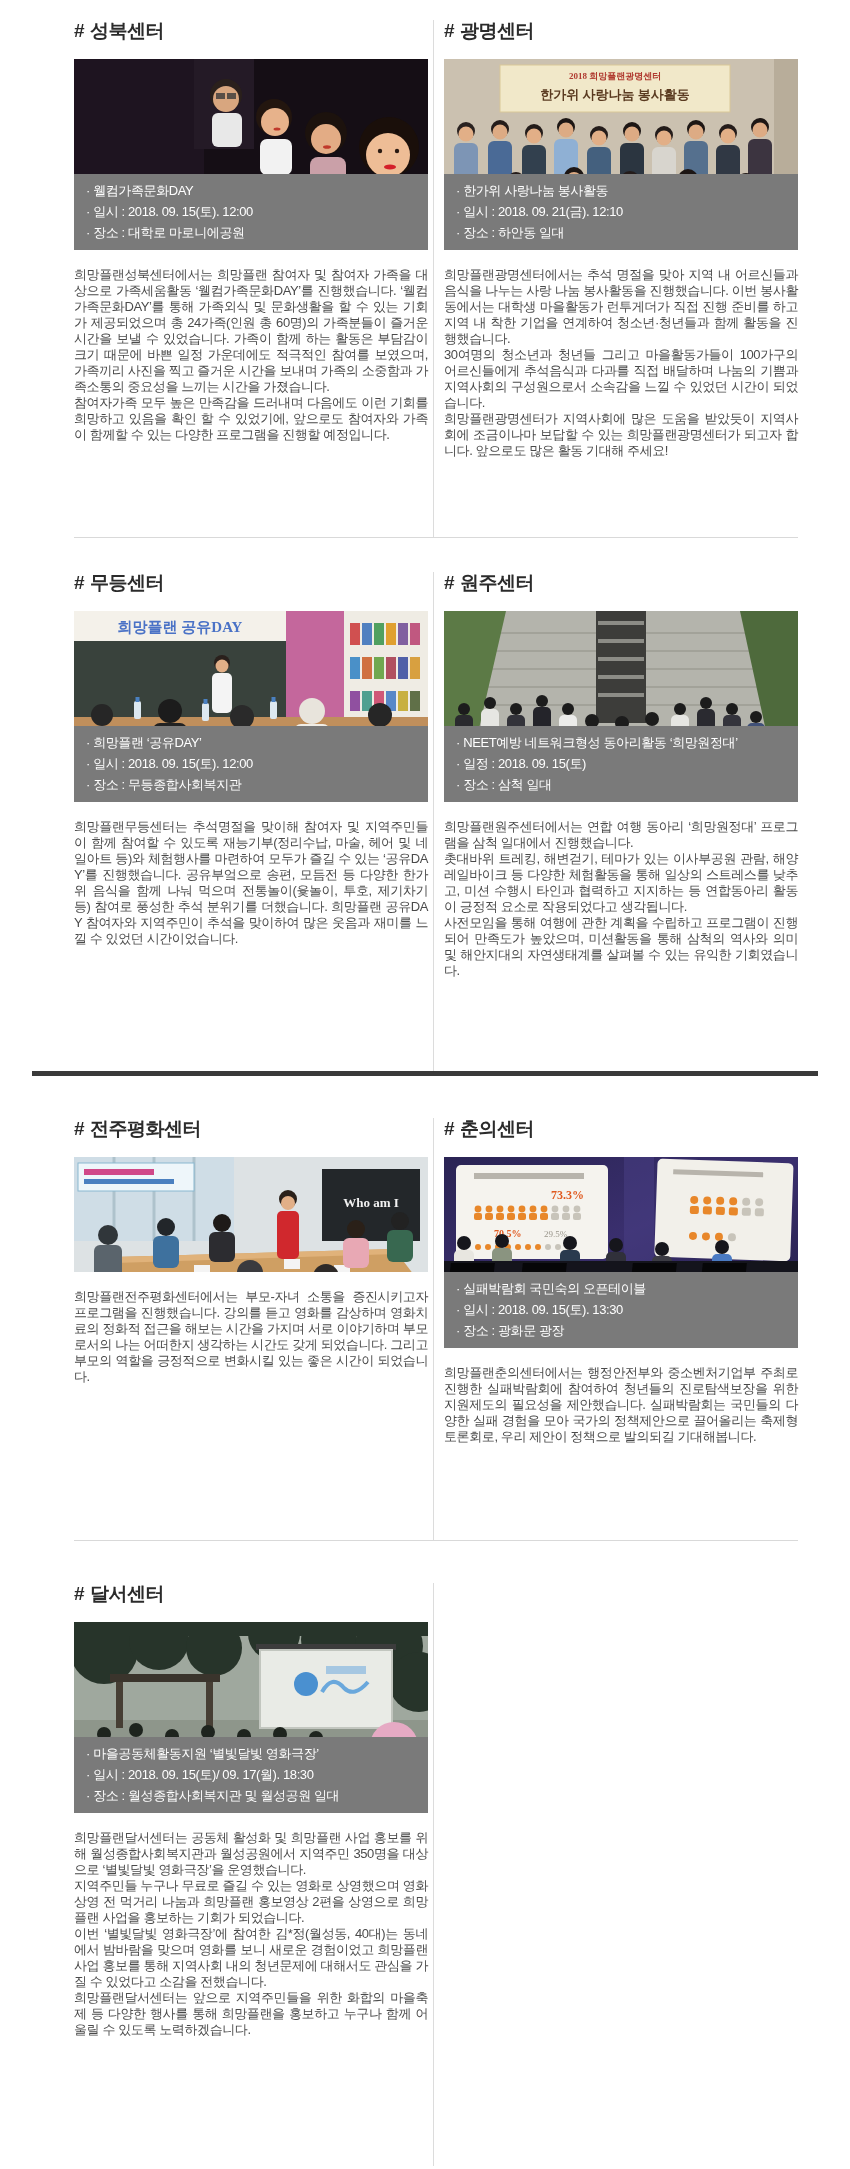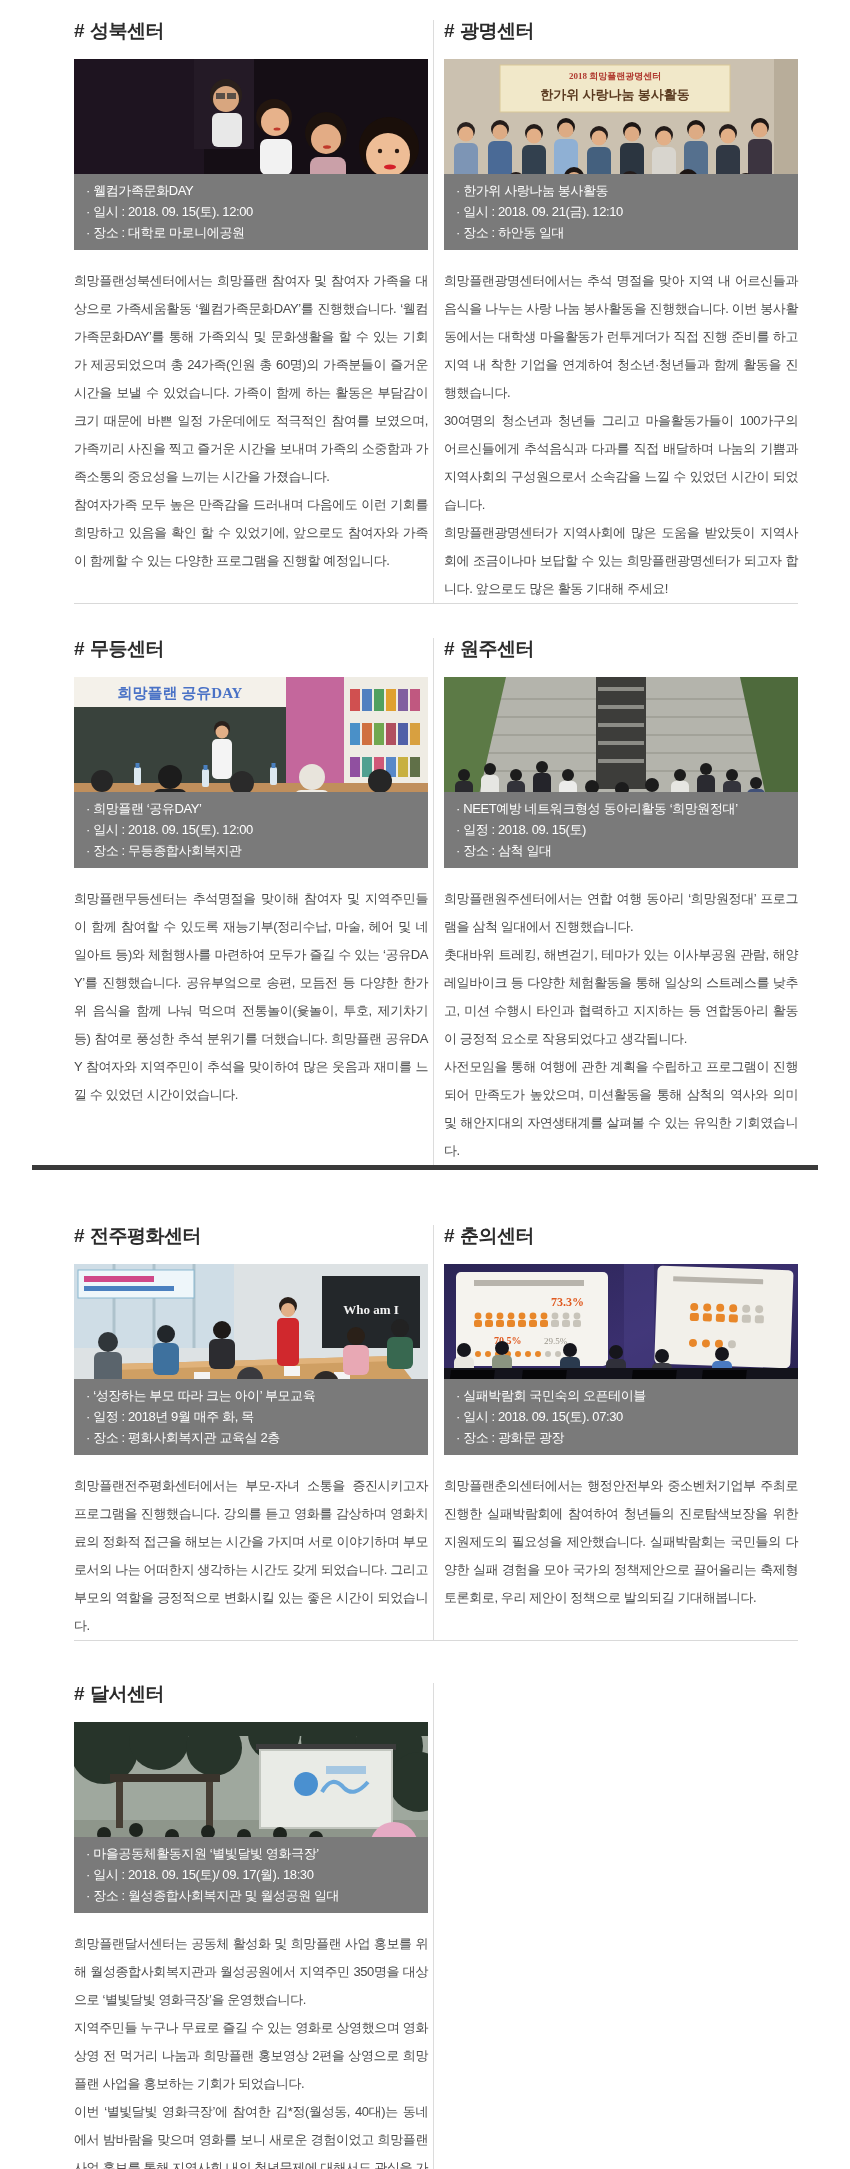--- a/index.html
+++ b/index.html
@@ -1,33 +1,33 @@
 <!DOCTYPE html>
 <html><head>
 <meta charset="utf-8">
 <style>
   html,body{margin:0;padding:0;background:#ffffff;}
   body{width:850px;font-family:"Liberation Sans","DejaVu Sans",sans-serif;color:#4a4a4a;}
   .row{display:flex;align-items:flex-start;padding:0 52px 0 74px;box-sizing:border-box;}
   .row-1{min-height:537px;padding-top:20px;}
   .row-2{min-height:533px;padding-top:34px;}
-  .row-3{min-height:464px;padding-top:55px;}
+  .row-3{min-height:464px;padding-top:42px;}
   .row-4{min-height:625px;padding-top:42px;}
   .col{width:354px;flex:0 0 354px;}
   .col-div{flex:0 0 1px;width:1px;align-self:stretch;background:#dcdcdc;margin:0 10px 0 5px;}
   .hr-light{border:0;border-top:1px solid #d9d9d9;margin:0 52px 0 74px;}
   .hr-dark{border:0;height:5px;background:#3a3a3a;margin:0 32px;}
   .sec-title{margin:0 0 16px 0;font-size:19px;line-height:1.2;font-weight:bold;color:#2b2b2b;letter-spacing:-0.5px;}
   .sec-title .hash{font-weight:bold;margin-right:6px;}
   .card{margin:0;}
   .photo{width:354px;height:115px;display:block;overflow:hidden;background:#fde047;font-family:Liberation Serif, serif;}
   .photo svg{display:block;width:354px;height:157px;}
   .caption{background:#7a7a7a;color:#ffffff;padding:6px 12px 7px 12px;font-size:13px;line-height:1.62;letter-spacing:-0.4px;}
   .cap-line{white-space:nowrap;overflow:hidden;}
-  .body-text{margin-top:17px;font-size:13px;line-height:28px;color:#4a4a4a;text-align:justify;word-break:break-all;letter-spacing:-0.4px;}
+  .body-text{margin-top:17px;font-size:13px;line-height:16px;color:#4a4a4a;text-align:justify;word-break:break-all;letter-spacing:-0.4px;}
   .body-text p{margin:0;}
 </style>
 </head>
 <body>
 
 <div class="row row-1">
 
   <section class="col">
     <h2 class="sec-title"><span class="hash">#</span><span>성북센터</span></h2>
     <figure class="card">
@@ -334,25 +334,20 @@
               <rect x="269" y="81" width="26" height="30" rx="6" fill="#e8a8b4"></rect>
             <circle cx="326" cy="64" r="9" fill="#222"></circle>
               <rect x="313" y="73" width="26" height="32" rx="6" fill="#386850"></rect>
             <circle cx="176" cy="116" r="13" fill="#3a3a3e"></circle>
               <rect x="157" y="129" width="38" height="28" rx="7" fill="#78787e"></rect>
             <circle cx="252" cy="120" r="13" fill="#2e2a28"></circle>
               <rect x="233" y="133" width="38" height="24" rx="7" fill="#e88898"></rect>
           </g>
         </svg>
       </div>
-      <figcaption class="caption">
-        <div class="cap-line">· ‘성장하는 부모 따라 크는 아이’ 부모교육</div>
-        <div class="cap-line">· 일정 : 2018년 9월 매주 화, 목</div>
-        <div class="cap-line">· 장소 : 평화사회복지관 교육실 2층</div>
-      </figcaption>
     </figure>
     <div class="body-text">
       <p>희망플랜전주평화센터에서는 부모-자녀 소통을 증진시키고자 프로그램을 진행했습니다. 강의를 듣고 영화를 감상하며 영화치료의 정화적 접근을 해보는 시간을 가지며 서로 이야기하며 부모로서의 나는 어떠한지 생각하는 시간도 갖게 되었습니다. 그리고 부모의 역할을 긍정적으로 변화시킬 있는 좋은 시간이 되었습니다.</p>
     </div>
   </section>
 
   <div class="col-div"></div>
 
   <section class="col">
     <h2 class="sec-title"><span class="hash">#</span><span>춘의센터</span></h2>
@@ -446,21 +441,21 @@
           <rect x="90" y="106" width="44" height="18" fill="#060608" transform="skewX(-6)"></rect>
           <rect x="200" y="106" width="44" height="18" fill="#060608" transform="skewX(-6)"></rect>
           <rect x="270" y="106" width="44" height="18" fill="#060608" transform="skewX(-6)"></rect>
           <polygon points="0,134 354,122 354,157 0,157" fill="#e9e9ec"></polygon>
           <polygon points="0,140 354,128 354,134 0,146" fill="#c4c9d4"></polygon>
           <text x="68" y="152" font-size="19" font-weight="bold" font-style="italic" fill="#2a3a8e">2018</text>
         </svg>
       </div>
       <figcaption class="caption">
         <div class="cap-line">· 실패박람회 국민숙의 오픈테이블</div>
-        <div class="cap-line">· 일시 : 2018. 09. 15(토). 07:30</div>
+        <div class="cap-line">· 일시 : 2018. 09. 15(토). 13:30</div>
         <div class="cap-line">· 장소 : 광화문 광장</div>
       </figcaption>
     </figure>
     <div class="body-text">
       <p>희망플랜춘의센터에서는 행정안전부와 중소벤처기업부 주최로 진행한 실패박람회에 참여하여 청년들의 진로탐색보장을 위한 지원제도의 필요성을 제안했습니다. 실패박람회는 국민들의 다양한 실패 경험을 모아 국가의 정책제안으로 끌어올리는 축제형 토론회로, 우리 제안이 정책으로 발의되길 기대해봅니다.</p>
     </div>
   </section>
 </div>
 
 <hr class="hr-light">

